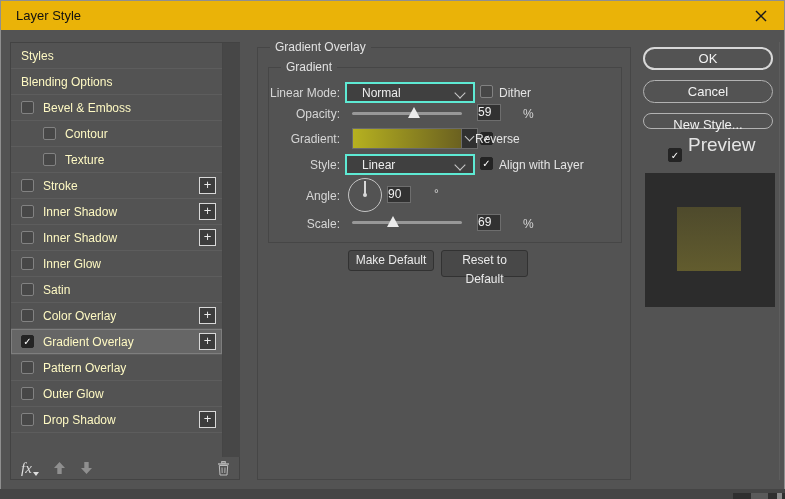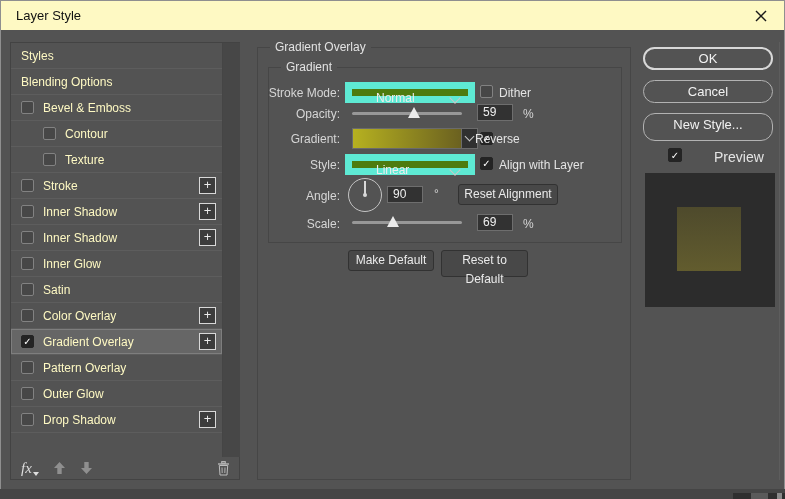--- a/index.html
+++ b/index.html
@@ -2,21 +2,21 @@
 <html><head>
 <meta charset="utf-8">
 <style>
   html,body{margin:0;padding:0;background:#222;}
   #window{
     position:relative;width:785px;height:499px;background:#535353;
     font-family:"Liberation Sans","DejaVu Sans",sans-serif;overflow:hidden;
     box-shadow:inset 0 0 0 1px #8f8f8f;
   }
   
-  .titlebar{position:absolute;left:1px;top:1px;right:1px;height:29px;background:#fef9c3;}
+  .titlebar{position:absolute;left:1px;top:1px;right:1px;height:29px;background:#eab308;}
   .title{position:absolute;left:15px;top:0;line-height:29px;font-size:13px;color:#111;}
   .closebtn{position:absolute;right:6px;top:3px;width:34px;height:24px;display:flex;align-items:center;justify-content:center;cursor:default;}
   
   .sidebar{position:absolute;left:10px;top:42px;width:230px;height:438px;border:1px solid #434343;box-sizing:border-box;background:#535353;}
   #styles-list{position:absolute;left:0;top:0;width:211px;}
   .srow{height:26px;display:flex;align-items:center;padding-left:10px;border-bottom:1px solid #5d5d5d;box-sizing:border-box;}
   .srow.indent{padding-left:32px;}
   .srow.selected{background:#666666;box-shadow:inset 0 0 0 1px #7e7e7e;}
   .slabel{font-size:12px;color:#fef9c3;white-space:nowrap;}
   .cb{width:13px;height:13px;border-radius:2px;box-sizing:border-box;margin-right:9px;flex:none;
@@ -32,25 +32,25 @@
   .fxcaret{width:0;height:0;border-left:3px solid transparent;border-right:3px solid transparent;border-top:4px solid #dedede;margin:0 0 1px 1px;}
   .arrbtn{margin-left:14px;display:flex;align-items:center;}
   .trashbtn{margin-left:auto;margin-right:9px;display:flex;align-items:center;}
   
   .groupbox{position:absolute;border:1px solid #464646;}
   .groupbox .gtitle{position:absolute;top:-8px;left:12px;background:#535353;padding:0 5px;font-size:12px;color:#e2e2e2;white-space:nowrap;}
   #box-outer{left:257px;top:47px;width:372px;height:431px;}
   #box-inner{left:268px;top:67px;width:352px;height:174px;}
   
   .rowlabel{position:absolute;left:257px;width:83px;text-align:right;font-size:12px;color:#d6d6d6;}
-  .select{position:absolute;height:21px;background:#4d7c0f;border:7px solid #5eead4;box-sizing:border-box;
-      color:#ededed;font-size:12px;line-height:19px;padding-left:24px;}
+  .select{position:absolute;height:21px;background:#404040;border:2px solid #5eead4;box-sizing:border-box;
+      color:#ededed;font-size:12px;line-height:19px;padding-left:15px;}
   .chev{position:absolute;right:9px;top:5px;width:7px;height:7px;border-right:1px solid #c9c9c9;border-bottom:1px solid #c9c9c9;transform:rotate(45deg);}
-  .valuebox{position:absolute;width:36px;height:17px;background:#323232;border:1px solid #6e6e6e;box-sizing:border-box;
-      color:#f0f0f0;font-size:12px;line-height:15px;padding-left:5px;}
+  .valuebox{position:absolute;width:24px;height:17px;background:#323232;border:1px solid #6e6e6e;box-sizing:border-box;
+      color:#f0f0f0;font-size:12px;line-height:15px;}
   .unit{position:absolute;font-size:12px;color:#d6d6d6;}
   .cblabel{position:absolute;font-size:12px;color:#e4e4e4;}
   .fixedcb{position:absolute;width:13px;height:13px;border-radius:2px;box-sizing:border-box;
       font-size:10px;line-height:12px;text-align:center;color:#fff;}
   .fixedcb.unchecked{background:#474747;border:1px solid #828282;}
   .fixedcb.checked{background:#242424;border:1px solid #242424;}
   .track{position:absolute;width:110px;height:3px;background:#989898;border-radius:2px;}
   .thumb{position:absolute;width:0;height:0;border-left:6px solid transparent;border-right:6px solid transparent;border-bottom:11px solid #ececec;}
   .gradcombo{position:absolute;left:352px;top:128px;width:126px;height:21px;border:1px solid #6b6b6b;box-sizing:border-box;background:#303030;}
   .gradswatch{position:absolute;left:0;top:0;width:108px;height:19px;}
@@ -60,23 +60,23 @@
   .needlewrap{position:absolute;left:0;top:0;right:0;bottom:0;transform-origin:center;}
   .needle{position:absolute;left:50%;top:2px;width:2px;height:14px;margin-left:-1px;background:#d8d8d8;}
   .dialdot{position:absolute;left:50%;top:50%;width:4px;height:4px;margin:-2px 0 0 -2px;border-radius:50%;background:#d8d8d8;}
   .btn{position:absolute;background:#484848;border:1px solid #323232;border-radius:3px;box-sizing:border-box;
       color:#eaeaea;font-size:12px;text-align:center;line-height:19px;}
   
   .pill{position:absolute;left:643px;width:130px;height:23px;border-radius:12px;box-sizing:border-box;
       color:#f2f2f2;font-size:13px;text-align:center;line-height:21px;background:transparent;}
   #btn-ok{top:47px;border:2px solid #d8d8d8;line-height:19px;}
   #btn-cancel{top:80px;border:1px solid #b2b2b2;}
-  #btn-newstyle{top:113px;height:28px;border:1px solid #b2b2b2;line-height:22px;}
+  #btn-newstyle{top:113px;height:16px;border:1px solid #b2b2b2;line-height:22px;}
   #preview-cb{left:668px;top:148px;width:14px;height:14px;line-height:13px;}
-  #preview-label{left:688px;top:149px;font-size:14px;margin-left:26px;}
+  #preview-label{left:688px;top:134px;font-size:19px;}
   .thumbbox{position:absolute;left:645px;top:173px;width:130px;height:134px;background:#2c2c2c;}
   .thumbsq{position:absolute;left:32px;top:34px;width:64px;height:64px;}
   .edgeline{position:absolute;left:779px;top:42px;width:1px;height:438px;background:#5d5d5d;}
   
   .bottomstrip{position:absolute;left:0;right:0;top:489px;height:10px;background:#454545;}
   .bs{position:absolute;top:4px;height:6px;}
 </style>
 </head>
 <body>
 
@@ -187,21 +187,21 @@
     </div>
   </div>
 
   <div class="groupbox" id="box-outer">
     <span class="gtitle">Gradient Overlay</span>
   </div>
   <div class="groupbox" id="box-inner">
     <span class="gtitle">Gradient</span>
   </div>
 
-  <span class="rowlabel" style="top:86px">Stroke Mode:</span>
+  <span class="rowlabel" style="top:86px">Linear Mode:</span>
   <div class="select" style="left:345px;top:82px;width:130px">
     <span>Normal</span>
     <span class="chev"></span>
   </div>
   <span class="fixedcb unchecked" style="left:480px;top:85px"></span>
   <span class="cblabel" style="left:499px;top:86px">Dither</span>
 
   <span class="rowlabel" style="top:107px">Opacity:</span>
   <div class="track" style="left:352px;top:112px"></div>
   <div class="thumb" id="opacity-thumb" style="top: 107px; left: 407.6px;"></div>
@@ -228,21 +228,20 @@
 
   <span class="rowlabel" style="top:189px">Angle:</span>
   <div class="dial">
     <div class="needlewrap" id="angle-needle" style="transform: rotate(0deg);">
       <div class="needle"></div>
     </div>
     <div class="dialdot"></div>
   </div>
   <div class="valuebox" style="left:387px;top:186px">90</div>
   <span class="unit" style="left:434px;top:187px">°</span>
-  <div class="btn" style="left:458px;top:184px;width:100px;height:21px">Reset Alignment</div>
 
   <span class="rowlabel" style="top:217px">Scale:</span>
   <div class="track" style="left:352px;top:221px"></div>
   <div class="thumb" id="scale-thumb" style="top: 216px; left: 386.7px;"></div>
   <div class="valuebox" style="left:477px;top:214px">69</div>
   <span class="unit" style="left:523px;top:217px">%</span>
 
   <div class="btn" style="left:348px;top:250px;width:86px;height:21px">Make Default</div>
   <div class="btn" style="left:441px;top:250px;width:87px;height:27px">Reset to Default</div>
 

